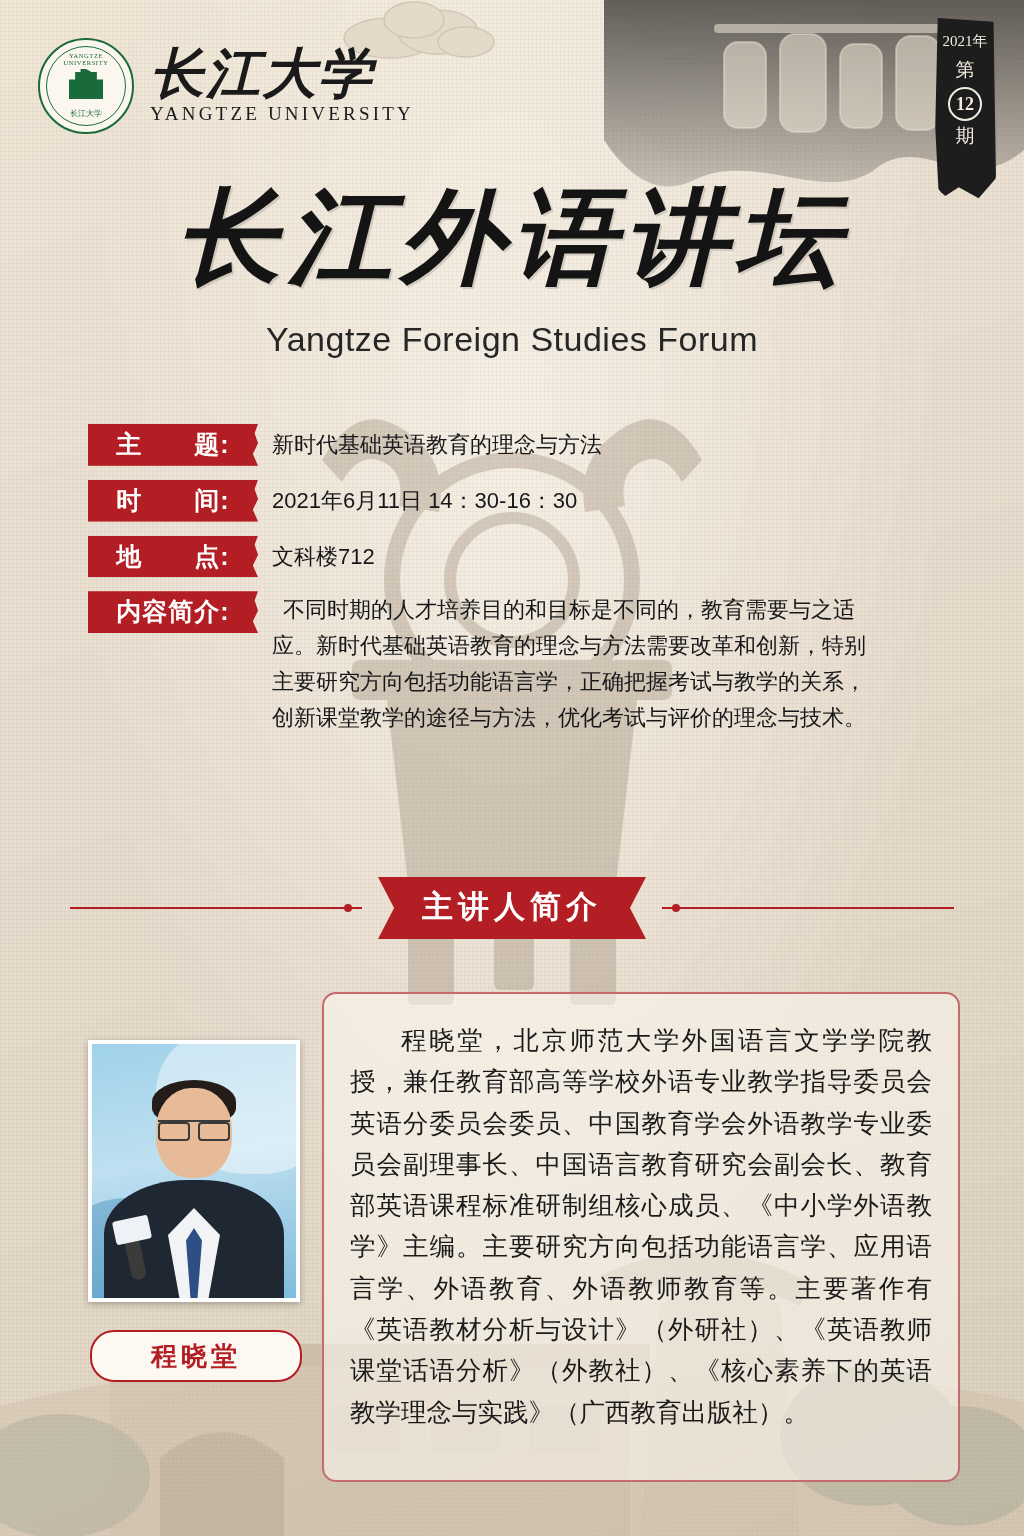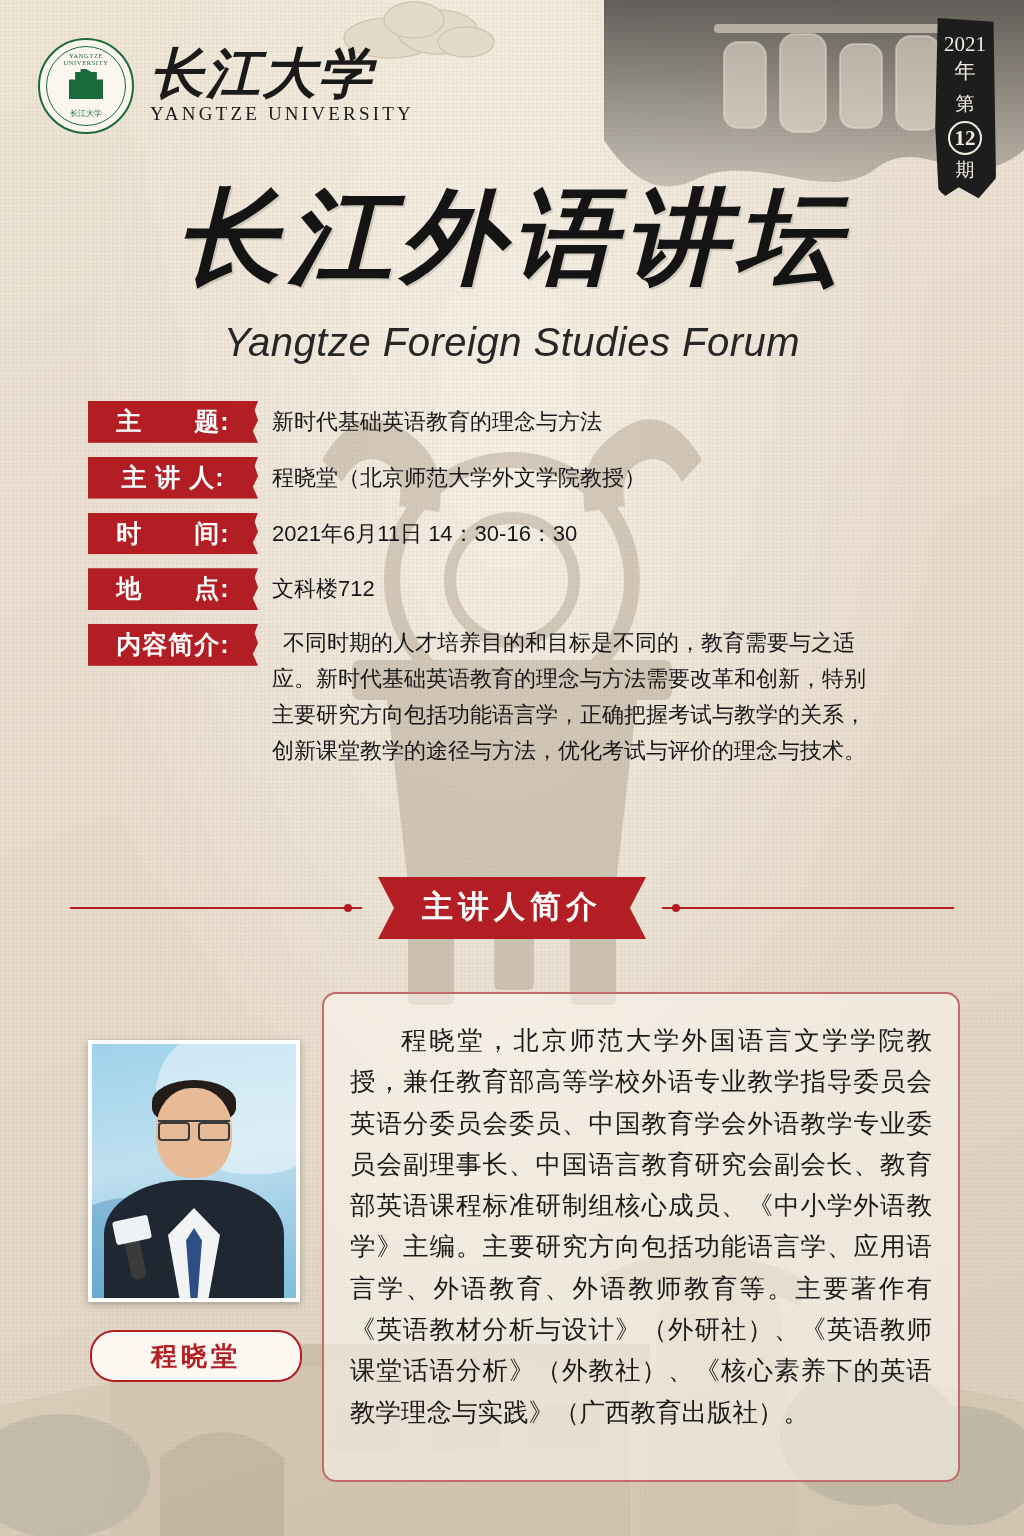--- a/index.html
+++ b/index.html
@@ -162,34 +162,34 @@
     width: 62px;
     height: 182px;
     background: #1d1d1d;
     border-radius: 4px 4px 40% 40% / 4px 4px 14% 14%;
     color: #f3ece0;
     text-align: center;
     padding-top: 14px;
     box-sizing: border-box;
     clip-path: polygon(6% 0, 96% 2%, 100% 88%, 72% 99%, 40% 93%, 8% 100%, 2% 60%);
   }
-  .issue-year { font-size: 21px; letter-spacing: 0; font-family: "Liberation Serif", serif; }
+  .issue-year { font-size: 15px; letter-spacing: 0; font-family: "Liberation Serif", serif; }
   .issue-no {
     font-size: 19px;
     margin-top: 6px;
     font-family: "Liberation Serif", serif;
   }
   .issue-num-circle {
     display: inline-block;
     width: 30px;
     height: 30px;
     line-height: 30px;
     border-radius: 50%;
     border: 2px solid #f3ece0;
-    font-size: 21px;
+    font-size: 18px;
     font-weight: bold;
     margin: 4px 0 2px 0;
     font-family: "Liberation Serif", serif;
   }
   .issue-qi { font-size: 19px; font-family: "Liberation Serif", serif; }
 
   
   .title-cn {
     position: absolute;
     left: 0; right: 0;
@@ -203,31 +203,30 @@
     color: #141414;
     line-height: 1;
     text-shadow: 2px 2px 0 rgba(0,0,0,.12);
   }
   .title-en {
     position: absolute;
     left: 0; right: 0;
     top: 320px;
     text-align: center;
     font-family: "Liberation Sans", sans-serif;
-    font-size: 40px;
+    font-size: 34px;
     letter-spacing: .5px;
     color: #262626;
-    font-style: italic;
   }
 
   
   .info {
     position: absolute;
     left: 88px;
-    top: 401px;
+    top: 424px;
     width: 860px;
   }
   .info-row {
     display: flex;
     align-items: flex-start;
     margin-bottom: 14px;
   }
   .tag {
     flex: none;
     background: #b21e23;
@@ -533,24 +532,20 @@
   <div class="title-cn">长江外语讲坛</div>
   <div class="title-en">Yangtze Foreign Studies Forum</div>
 
   <div class="info">
 
     <div class="info-row">
       <div class="tag wide">主　　题:</div>
       <div class="val">新时代基础英语教育的理念与方法</div>
     </div>
 
-    <div class="info-row">
-      <div class="tag wide">主 讲 人:</div>
-      <div class="val">程晓堂（北京师范大学外文学院教授）</div>
-    </div>
 
     <div class="info-row">
       <div class="tag wide">时　　间:</div>
       <div class="val">2021年6月11日  14：30-16：30</div>
     </div>
 
     <div class="info-row">
       <div class="tag wide">地　　点:</div>
       <div class="val">文科楼712</div>
     </div>

